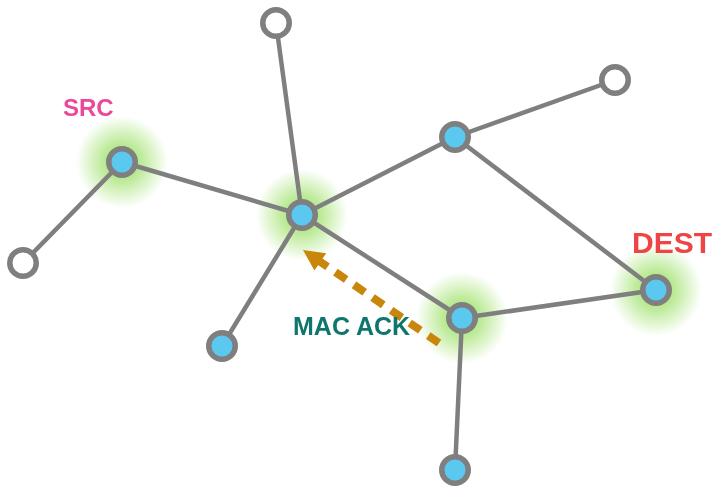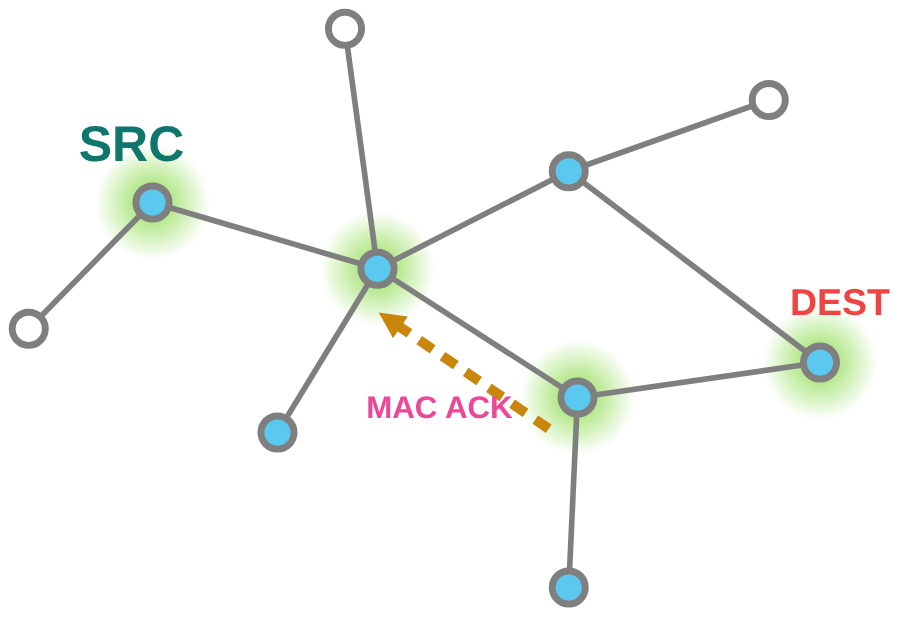--- a/index.html
+++ b/index.html
@@ -69,16 +69,16 @@
         <circle cx="122" cy="162" r="13.25" fill="#5BC8F0" stroke="#7F7F7F" stroke-width="5.5"></circle>
         <circle cx="302" cy="215" r="13.25" fill="#5BC8F0" stroke="#7F7F7F" stroke-width="5.5"></circle>
         <circle cx="455" cy="137" r="13.25" fill="#5BC8F0" stroke="#7F7F7F" stroke-width="5.5"></circle>
         <circle cx="462" cy="318" r="13.25" fill="#5BC8F0" stroke="#7F7F7F" stroke-width="5.5"></circle>
         <circle cx="656" cy="290" r="13.25" fill="#5BC8F0" stroke="#7F7F7F" stroke-width="5.5"></circle>
         <circle cx="222" cy="346" r="13.25" fill="#5BC8F0" stroke="#7F7F7F" stroke-width="5.5"></circle>
         <circle cx="455" cy="470" r="13.25" fill="#5BC8F0" stroke="#7F7F7F" stroke-width="5.5"></circle>
       </g>
   </svg>
 
-  <div class="diagram-label" style="left: 63px; top: 96px; color: #0f766e; font-size: 40px;">SRC</div>
+  <div class="diagram-label" style="left: 63px; top: 96px; color: #ec4899; font-size: 24px;">SRC</div>
   <div class="diagram-label" style="left: 632px; top: 228px; color: #ef4444; font-size: 30px;">DEST</div>
-  <div class="diagram-label" style="left: 293px; top: 314px; color: #ec4899; font-size: 25px;">MAC ACK</div>
+  <div class="diagram-label" style="left: 293px; top: 314px; color: #0f766e; font-size: 25px;">MAC ACK</div>
 </div>
 
 </body></html>

